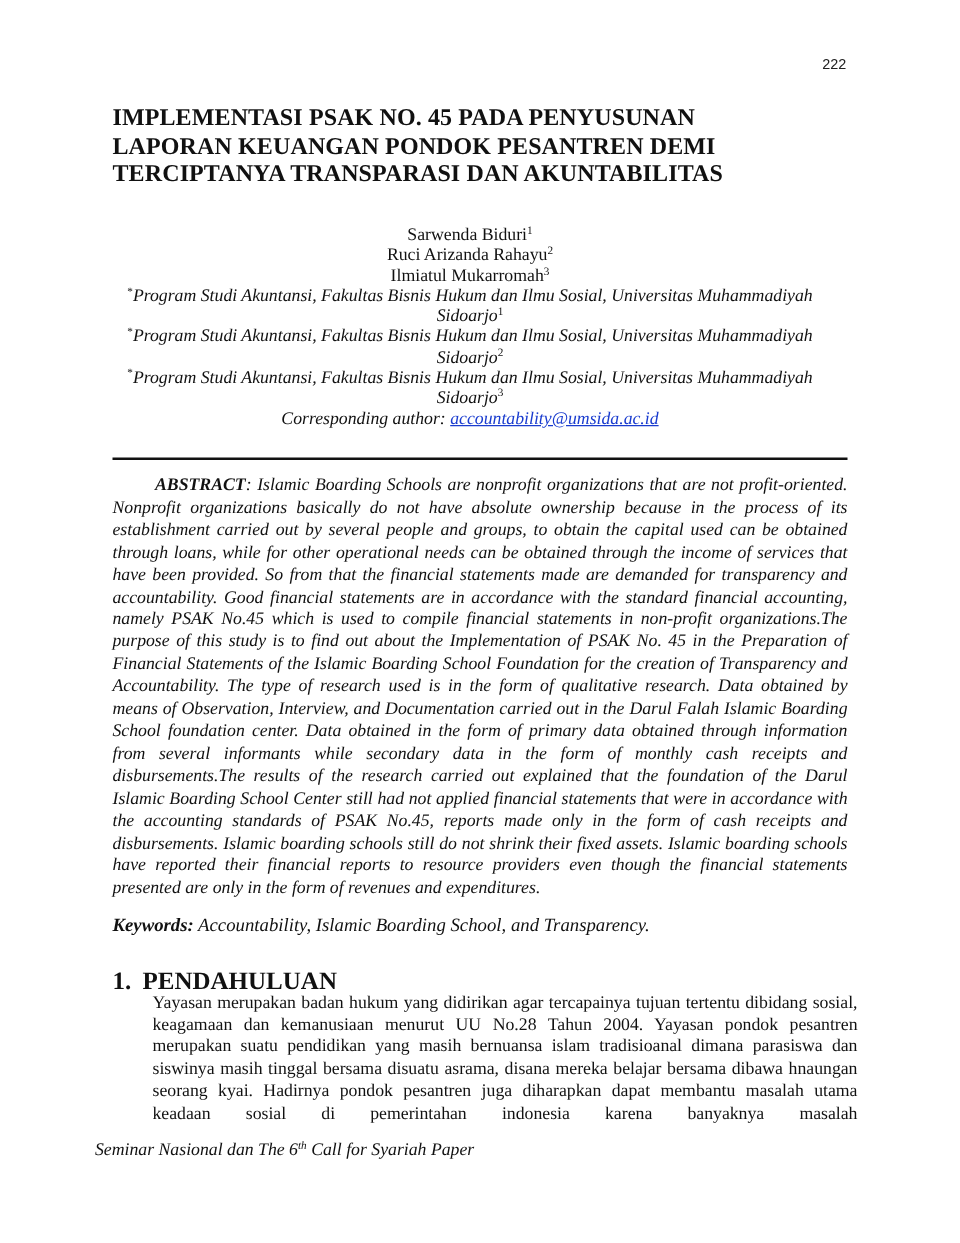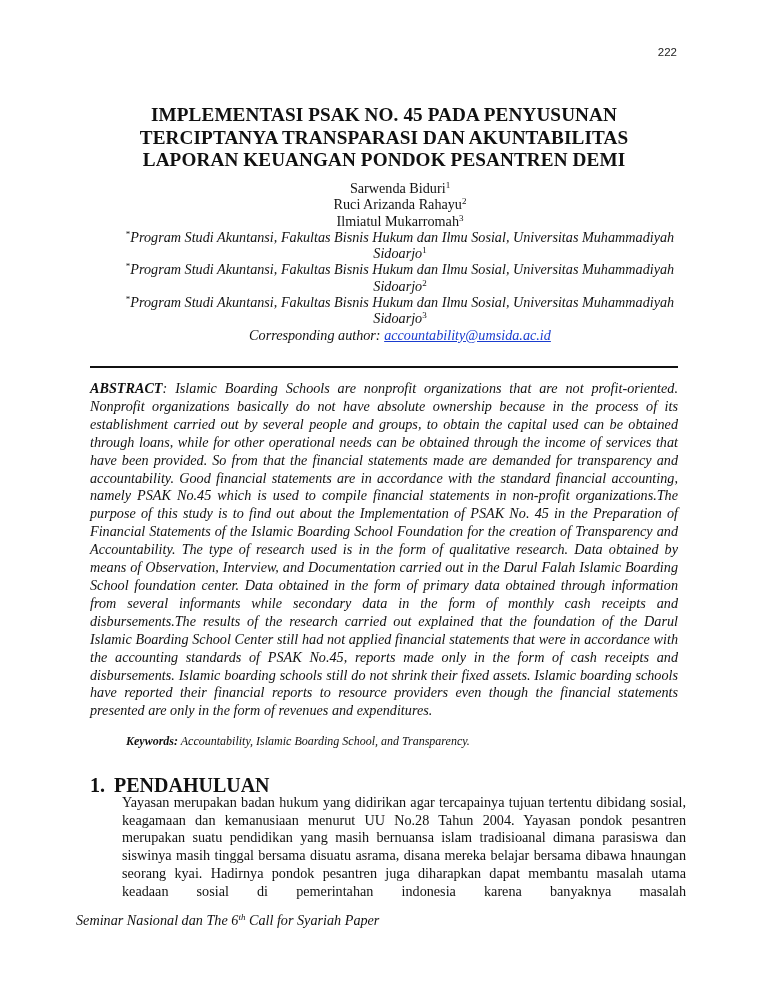--- a/index.html
+++ b/index.html
@@ -12,36 +12,36 @@
     .page-number {
       position: absolute;
       top: 46px;
       right: 91px;
       font-family: Liberation Sans, sans-serif;
       font-size: 11.5px;
       color: #222;
     }
     .title-block {
       position: absolute;
-      top: 104px;
+      top: 84px;
       left: 90px;
       width: 588px;
-      text-align: center;
+      text-align: left;
     }
     .title-line {
       display: block;
       font-weight: bold;
       font-size: 19.2px;
       line-height: 22.5px;
       letter-spacing: 0.1px;
     }
     .authors {
       position: absolute;
       top: 180px;
-      left: 106px;
+      left: 82px;
       width: 588px;
       text-align: center;
       font-size: 14.2px;
       line-height: 16.3px;
     }
     .authors .line { display: block; }
     .authors sup { font-size: 9px; vertical-align: 5px; line-height: 0; }
     .affil { font-style: italic; }
     .affil sup { font-size: 9px; vertical-align: 5px; line-height: 0; font-style: normal; }
     .email-link { color: #1a3ccf; text-decoration: underline; }
@@ -56,30 +56,29 @@
     .abstract {
       position: absolute;
       top: 380px;
       left: 90px;
       width: 588px;
       font-size: 14.2px;
       line-height: 17.9px;
       font-style: italic;
       text-align: justify;
     }
-    .abstract .label { font-weight: bold; }
+    .abstract .label { font-weight: bold; margin-left: 34px; }
     .keywords {
       position: absolute;
       top: 733px;
       left: 90px;
       width: 588px;
-      font-size: 12px;
+      font-size: 15px;
       line-height: 17px;
       font-style: italic;
-      margin-left: 36px;
     }
     .keywords .label { font-weight: bold; }
     .section-heading {
       position: absolute;
       top: 777px;
       left: 90px;
       font-size: 20px;
       font-weight: bold;
       line-height: 17px;
     }
@@ -105,22 +104,22 @@
     .footer .line { display: block; }
     .footer sup { font-size: 9px; vertical-align: 5px; line-height: 0; }
   </style>
 </head>
 <body>
 
 <div class="page-number">222</div>
 
 <div class="title-block">
   <span class="title-line">IMPLEMENTASI PSAK NO. 45 PADA PENYUSUNAN</span>
+  <span class="title-line">LAPORAN KEUANGAN PONDOK PESANTREN DEMI</span>
   <span class="title-line">TERCIPTANYA TRANSPARASI DAN AKUNTABILITAS</span>
-  <span class="title-line">LAPORAN KEUANGAN PONDOK PESANTREN DEMI</span>
 </div>
 
 <div class="authors">
   <span class="line"><span>Sarwenda Biduri</span><sup>1</sup></span>
   <span class="line"><span>Ruci Arizanda Rahayu</span><sup>2</sup></span>
   <span class="line"><span>Ilmiatul Mukarromah</span><sup>3</sup></span>
 
   <span class="line affil"><sup>*</sup><span>Program Studi Akuntansi, Fakultas Bisnis Hukum dan Ilmu Sosial, Universitas Muhammadiyah</span></span>
   <span class="line affil"><span>Sidoarjo</span><sup>1</sup></span>
 

